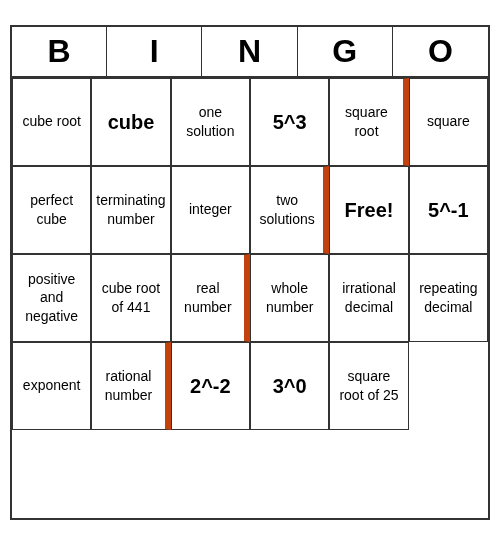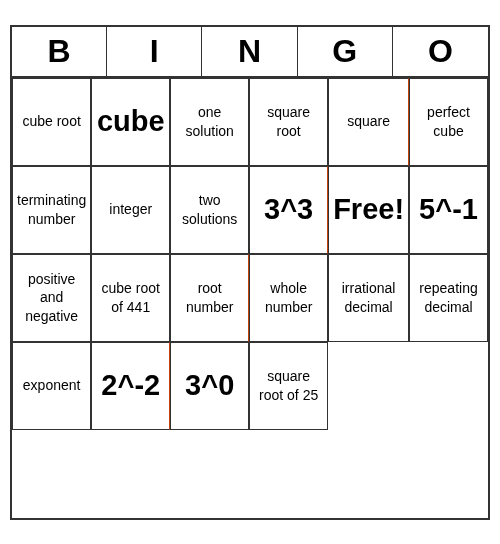--- a/index.html
+++ b/index.html
@@ -53,56 +53,57 @@
       align-items: center;
       justify-content: center;
       text-align: center;
       font-size: 14px;
       min-height: 88px;
       padding: 6px 4px;
       line-height: 1.3;
     }
 
     .cell:nth-child(5n) {
-      border-right: 1px solid #c2410c;
+      border-right: 6px solid #c2410c;
     }
 
     .cell-large {
-      font-size: 29px;
+      font-size: 20px;
       font-weight: bold;
     }
   </style>
 </head>
 <body>
 
 <div class="bingo-card">
   <div class="bingo-header">
   <div class="header-cell">B</div>
       <div class="header-cell">I</div>
       <div class="header-cell">N</div>
       <div class="header-cell">G</div>
       <div class="header-cell">O</div>
     </div>
   <div class="bingo-grid">
   <div class="cell">cube root</div>
       <div class="cell cell-large">cube</div>
       <div class="cell">one solution</div>
+      <div class="cell cell-large">5^3</div>
       <div class="cell">square root</div>
       <div class="cell">square</div>
       <div class="cell">perfect cube</div>
       <div class="cell">terminating number</div>
       <div class="cell">integer</div>
       <div class="cell">two solutions</div>
-      <div class="cell cell-large">3^3</div>
       <div class="cell cell-large">Free!</div>
       <div class="cell cell-large">5^-1</div>
       <div class="cell">positive and negative</div>
       <div class="cell">cube root of 441</div>
-      <div class="cell">root number</div>
+      <div class="cell">real number</div>
       <div class="cell">whole number</div>
       <div class="cell">irrational decimal</div>
       <div class="cell">repeating decimal</div>
       <div class="cell">exponent</div>
+      <div class="cell">rational number</div>
       <div class="cell cell-large">2^-2</div>
       <div class="cell cell-large">3^0</div>
       <div class="cell">square root of 25</div>
     </div>
 </div>
 
 </body></html>

